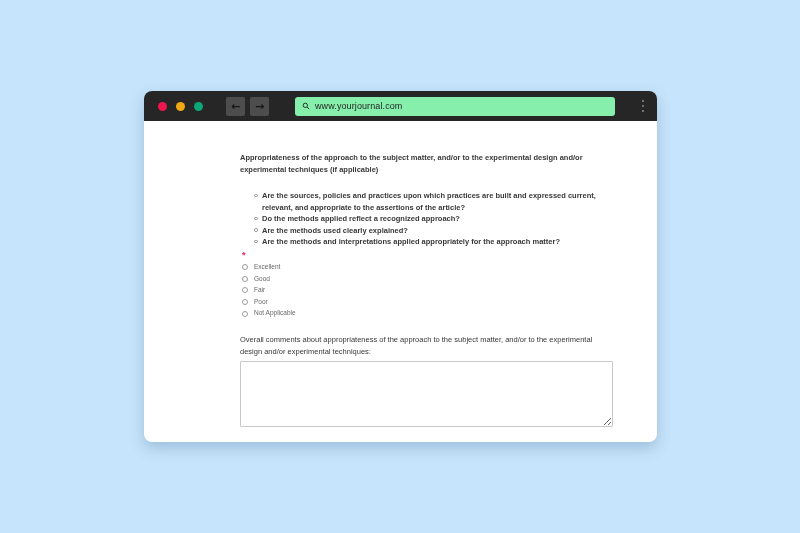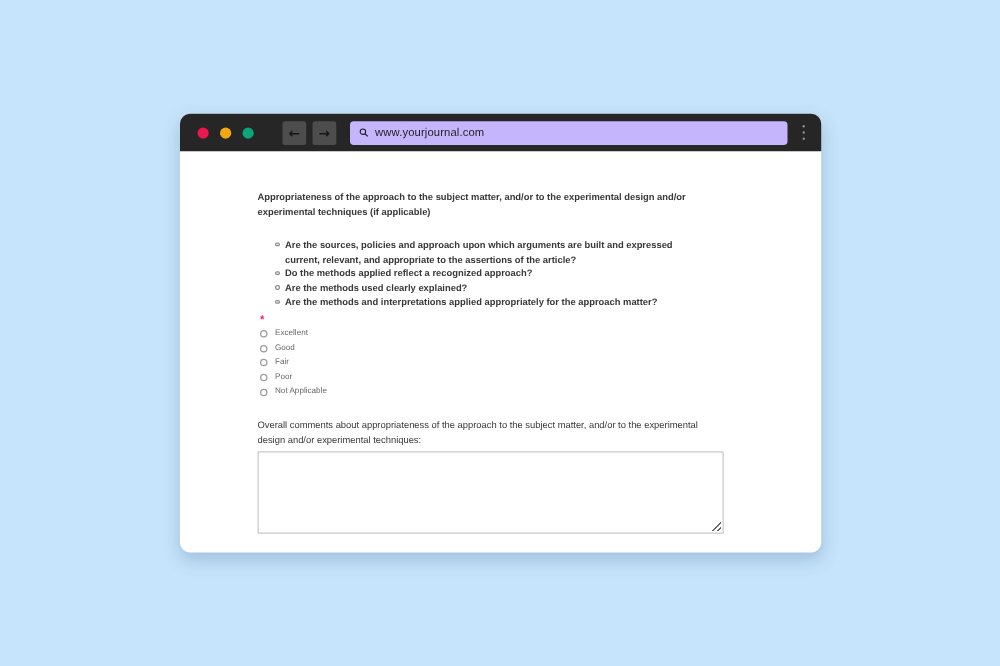--- a/index.html
+++ b/index.html
@@ -48,23 +48,23 @@
     color: #161616;
     line-height: 1;
     flex: 0 0 auto;
     cursor: pointer;
     font-family: "DejaVu Sans", sans-serif;
   }
   .nav-btn:first-of-type { margin-left: 14px; }
   .url-bar {
     flex: 1;
     height: 19px;
-    background: #c4b5fd;
+    background: #86efac;
     border-radius: 3px;
-    margin: 0 11px;
+    margin: 0 26px;
     display: flex;
     align-items: center;
     padding: 0 7px;
     overflow: hidden;
   }
   .url-bar svg { flex: 0 0 auto; margin-right: 5px; }
   .url-text {
     font-size: 9px;
     color: #1f1f1f;
     white-space: nowrap;
@@ -82,21 +82,21 @@
   }
   .kebab i {
     width: 2.5px; height: 2.5px;
     border-radius: 50%;
     background: #8c8c8c;
     display: block;
   }
 
   
   .content {
-    padding: 31px 0 0 62px;
+    padding: 31px 0 0 96px;
     color: #383838;
   }
   .q-heading {
     font-size: 7.5px;
     font-weight: bold;
     line-height: 11.5px;
     max-width: 368px;
     color: #383838;
   }
   .criteria-list {
@@ -206,21 +206,21 @@
       </button>
     </div>
 
     <div class="content">
 
       <div class="q-heading">Appropriateness of the approach to the subject matter, and/or to the experimental design and/or experimental techniques (if applicable)</div>
 
       <ul class="criteria-list">
         <li>
           <span class="bullet-marker"></span>
-          <span class="crit-text">Are the sources, policies and approach upon which arguments are built and expressed current, relevant, and appropriate to the assertions of the article?</span>
+          <span class="crit-text">Are the sources, policies and practices upon which practices are built and expressed current, relevant, and appropriate to the assertions of the article?</span>
         </li>
         <li>
           <span class="bullet-marker"></span>
           <span class="crit-text">Do the methods applied reflect a recognized approach?</span>
         </li>
         <li>
           <span class="bullet-marker"></span>
           <span class="crit-text">Are the methods used clearly explained?</span>
         </li>
         <li>

